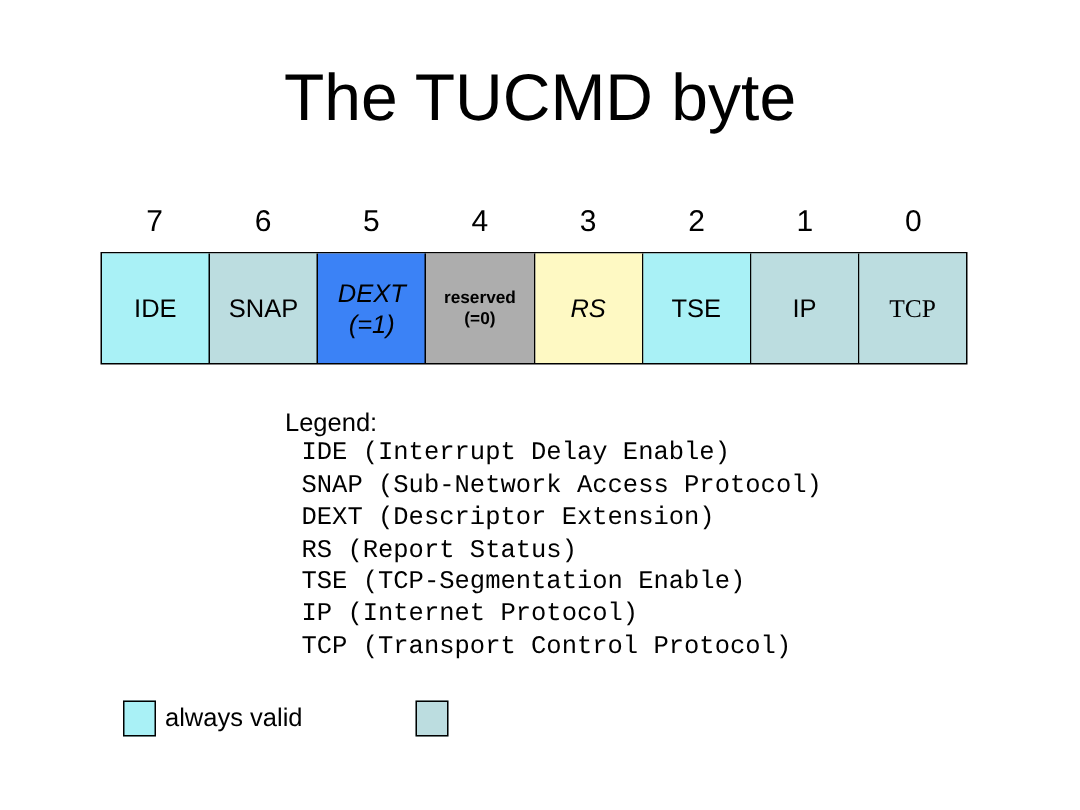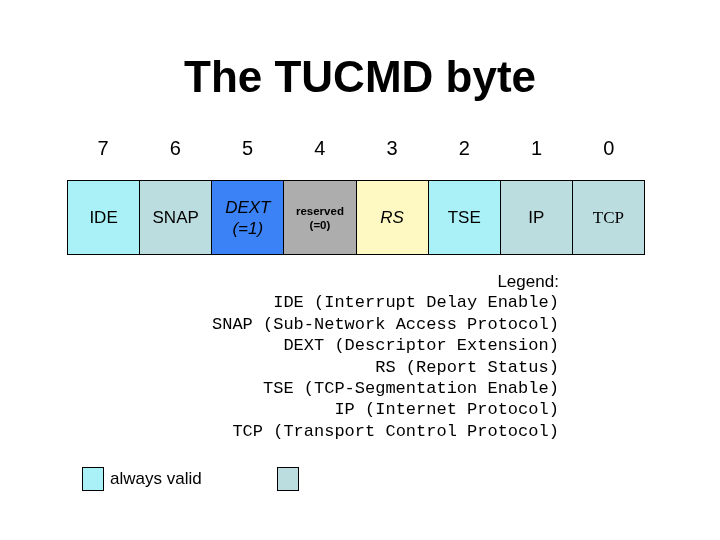--- a/index.html
+++ b/index.html
@@ -9,59 +9,59 @@
     font-family: "Liberation Sans", sans-serif;
     color: #000000;
     position: relative;
     overflow: hidden;
   }
   .slide { position: absolute; inset: 0; background: #ffffff; }
 
   
   .title {
     position: absolute;
-    top: 52px; left: 0; width: 720px;
+    top: 41px; left: 0; width: 720px;
     text-align: center;
     font-size: 44px;
-    font-weight: 700;
+    font-weight: 400;
     color: #000000;
     white-space: nowrap;
   }
 
   
   .bitfield { position: absolute; left: 67px; top: 136px; width: 578px; }
   .bits-numbers { display: flex; width: 578px; }
   .bit-num {
     flex: 1; text-align: center;
     font-size: 20px; line-height: 24px;
   }
   .bits-table {
     display: flex; width: 578px; height: 75px;
     border: 1px solid #000000;
-    margin-top: 20px;
+    margin-top: 8px;
     background: #ffffff;
   }
   .bit-cell {
     flex: 1;
     border-right: 1px solid #000000;
     display: flex; flex-direction: column;
     align-items: center; justify-content: center;
     font-size: 17px; line-height: 21px;
     text-align: center;
   }
   .bit-cell:last-child { border-right: none; }
   .bit-cell[data-validity="always"]   { background: #A9F1F6; }
   .bit-cell[data-validity="tse"]      { background: #BCDDE0; }
   .bit-cell[data-validity="reserved"] {
     background: #ADADAD;
     font-size: 11.5px; font-weight: bold; line-height: 14px;
   }
 
   
-  .legend { position: absolute; left: 201px; top: 271px; font-size: 17px; text-align: right; }
+  .legend { position: absolute; left: 190px; top: 271px; font-size: 17px; }
   .legend-heading { line-height: 21.4px; }
   .legend-items { margin-left: 11px; font-family: Liberation Mono, monospace; }
   .legend-item { line-height: 21.4px; white-space: nowrap; }
 
   
   .key-item {
     position: absolute; top: 465px;
     display: flex; align-items: center; height: 27px;
   }
   .key-item-always { left: 66px; padding-left: 16px; }

